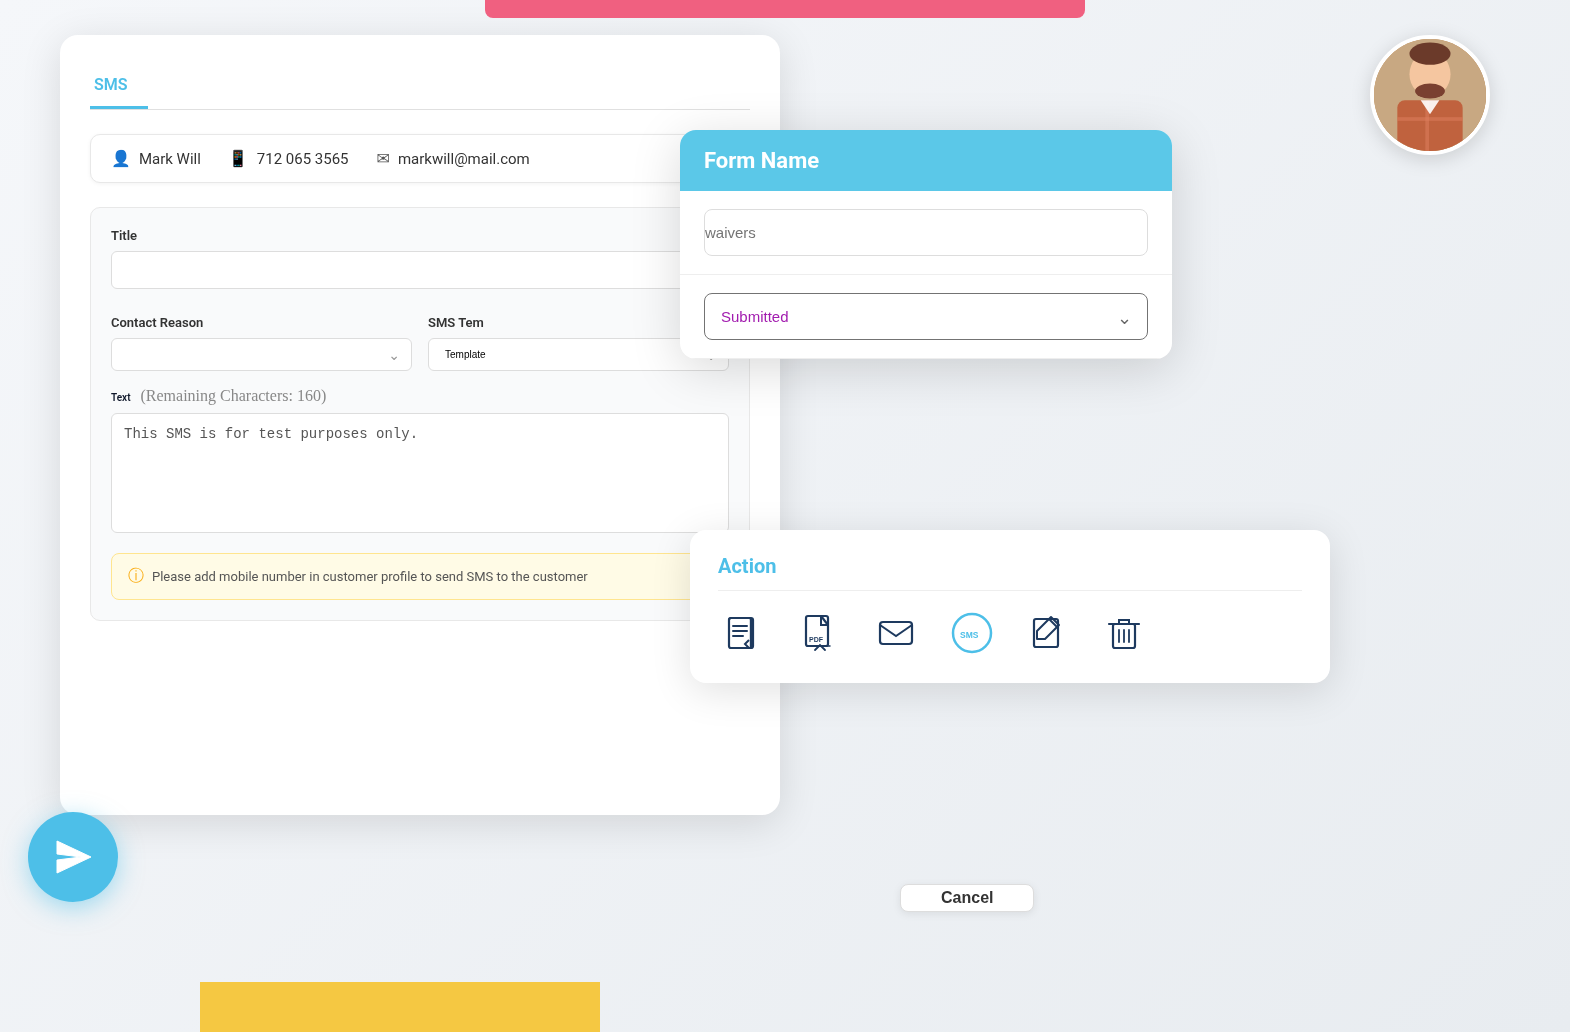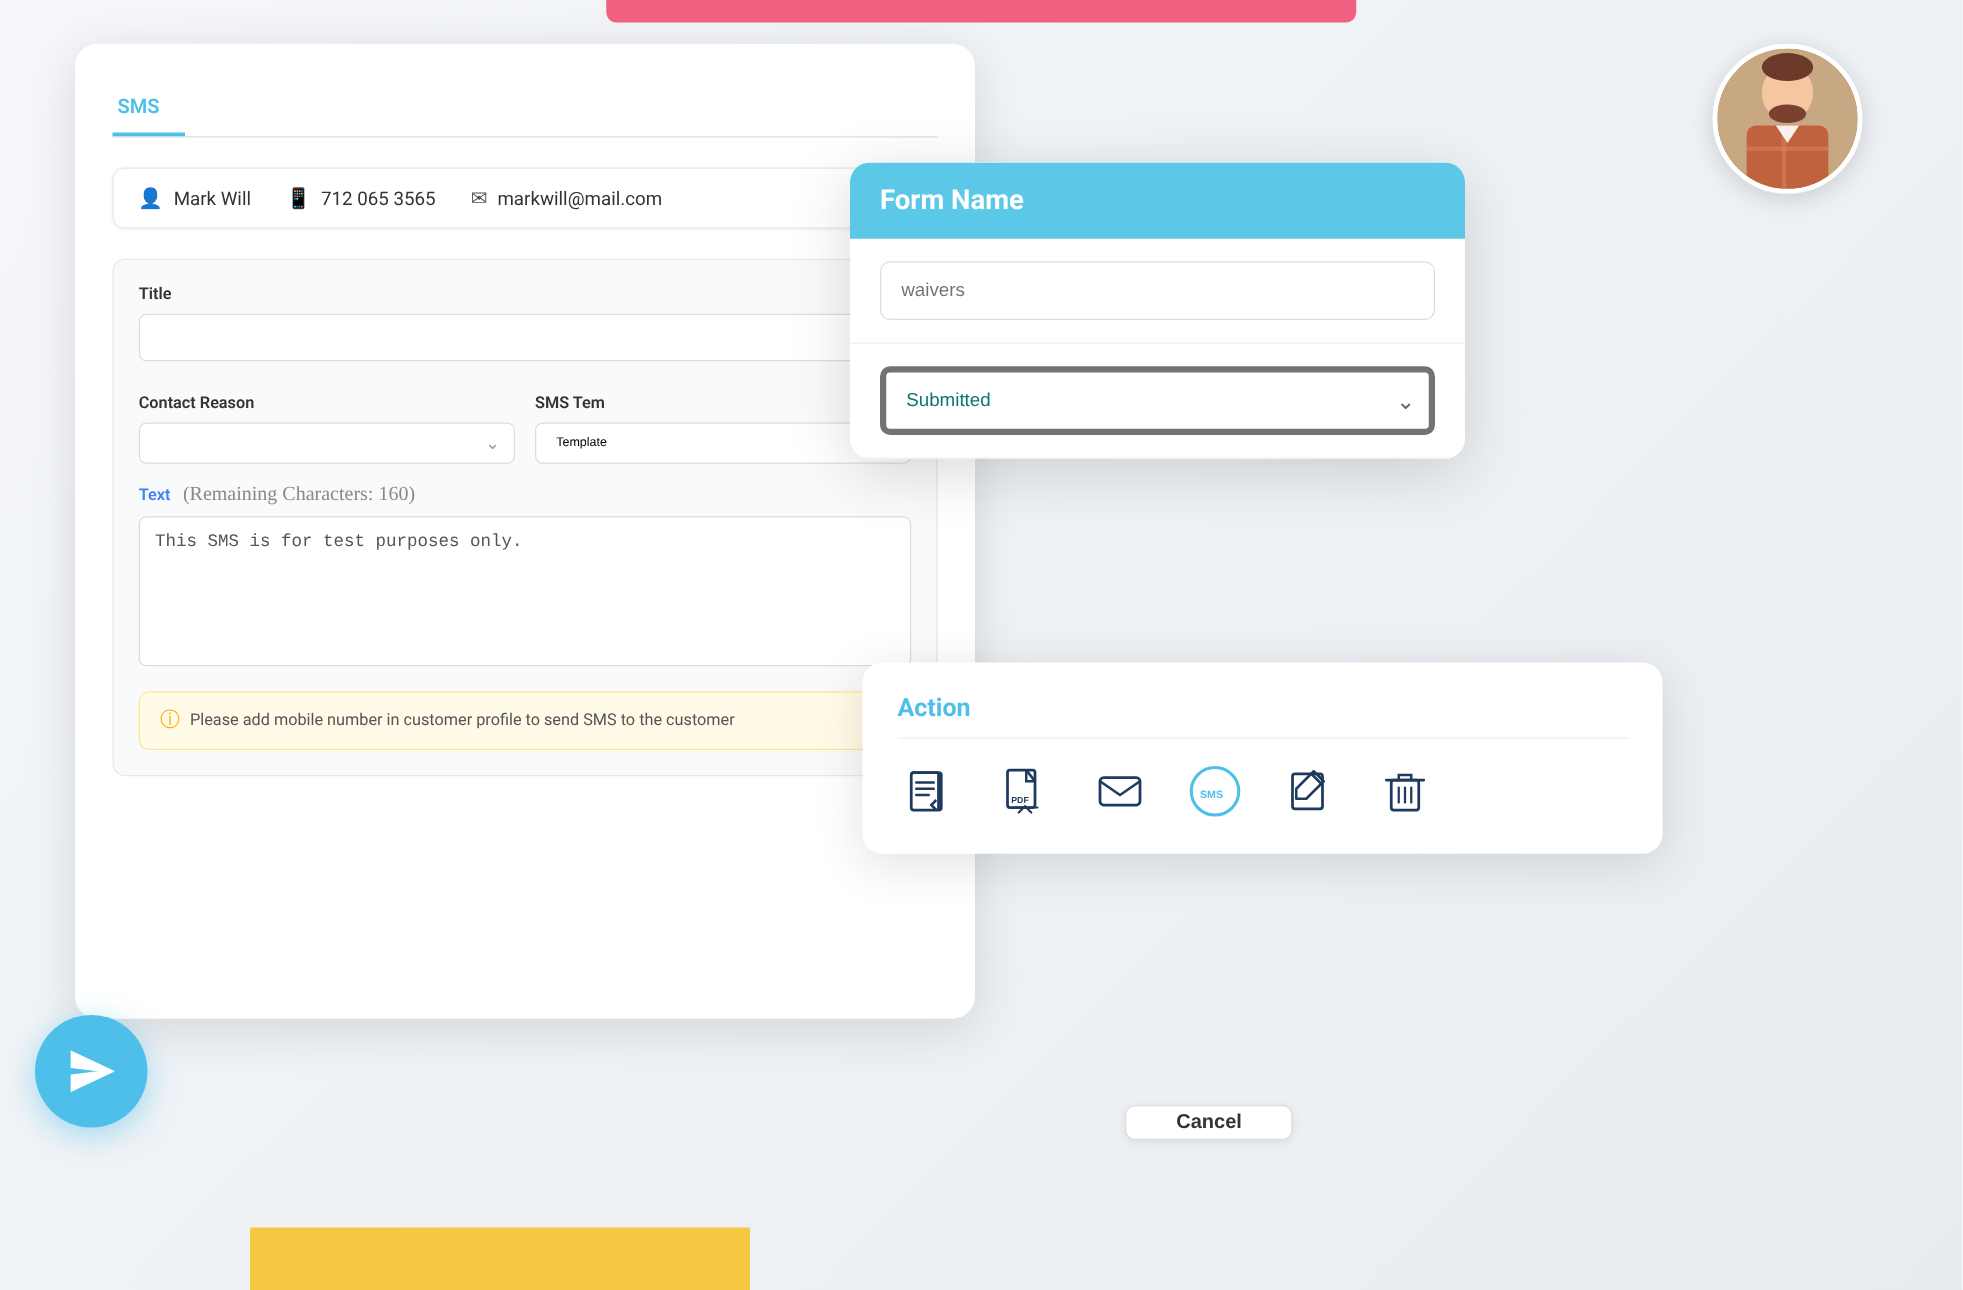--- a/index.html
+++ b/index.html
@@ -135,23 +135,23 @@
       font-size: 14px;
       pointer-events: none;
     }
     .text-label-row {
       display: flex;
       align-items: baseline;
       gap: 10px;
       margin-top: 16px;
     }
     .text-label {
-      font-size: 13px;
+      font-size: 10px;
       font-weight: 600;
-      color: #3b82f6;
+      color: #0f172a;
     }
     .remaining-chars {
       font-size: 16px;
       color: #888;
       font-family: Liberation Serif, serif;
     }
     .form-textarea {
       width: 100%;
       border: 1px solid #ddd;
       border-radius: 6px;
@@ -206,21 +206,21 @@
     }
 
     .panel-input-area {
       padding: 18px 24px;
       border-bottom: 1px solid #eee;
     }
     .panel-input {
       width: 100%;
       border: 1px solid #ddd;
       border-radius: 8px;
-      padding: 14px 16px;
+      padding: 14px 0;
       font-size: 15px;
       color: #999;
       outline: none;
       background: #fff;
     }
 
     .panel-status-header {
       background: #5bc8e8;
       padding: 18px 24px;
       font-size: 22px;
@@ -230,25 +230,25 @@
 
     .panel-dropdown-area {
       padding: 18px 24px;
       border-bottom: 1px solid #eee;
     }
     .panel-select-wrapper {
       position: relative;
     }
     .panel-select {
       width: 100%;
-      border: 5px solid #737373;
+      border: 1px solid #737373;
       border-radius: 8px;
       padding: 14px 16px;
       font-size: 15px;
-      color: #0f766e;
+      color: #a21caf;
       appearance: none;
       outline: none;
       background: #fff;
       cursor: pointer;
     }
     .panel-select-arrow {
       position: absolute;
       right: 16px;
       top: 50%;
       transform: translateY(-50%);

